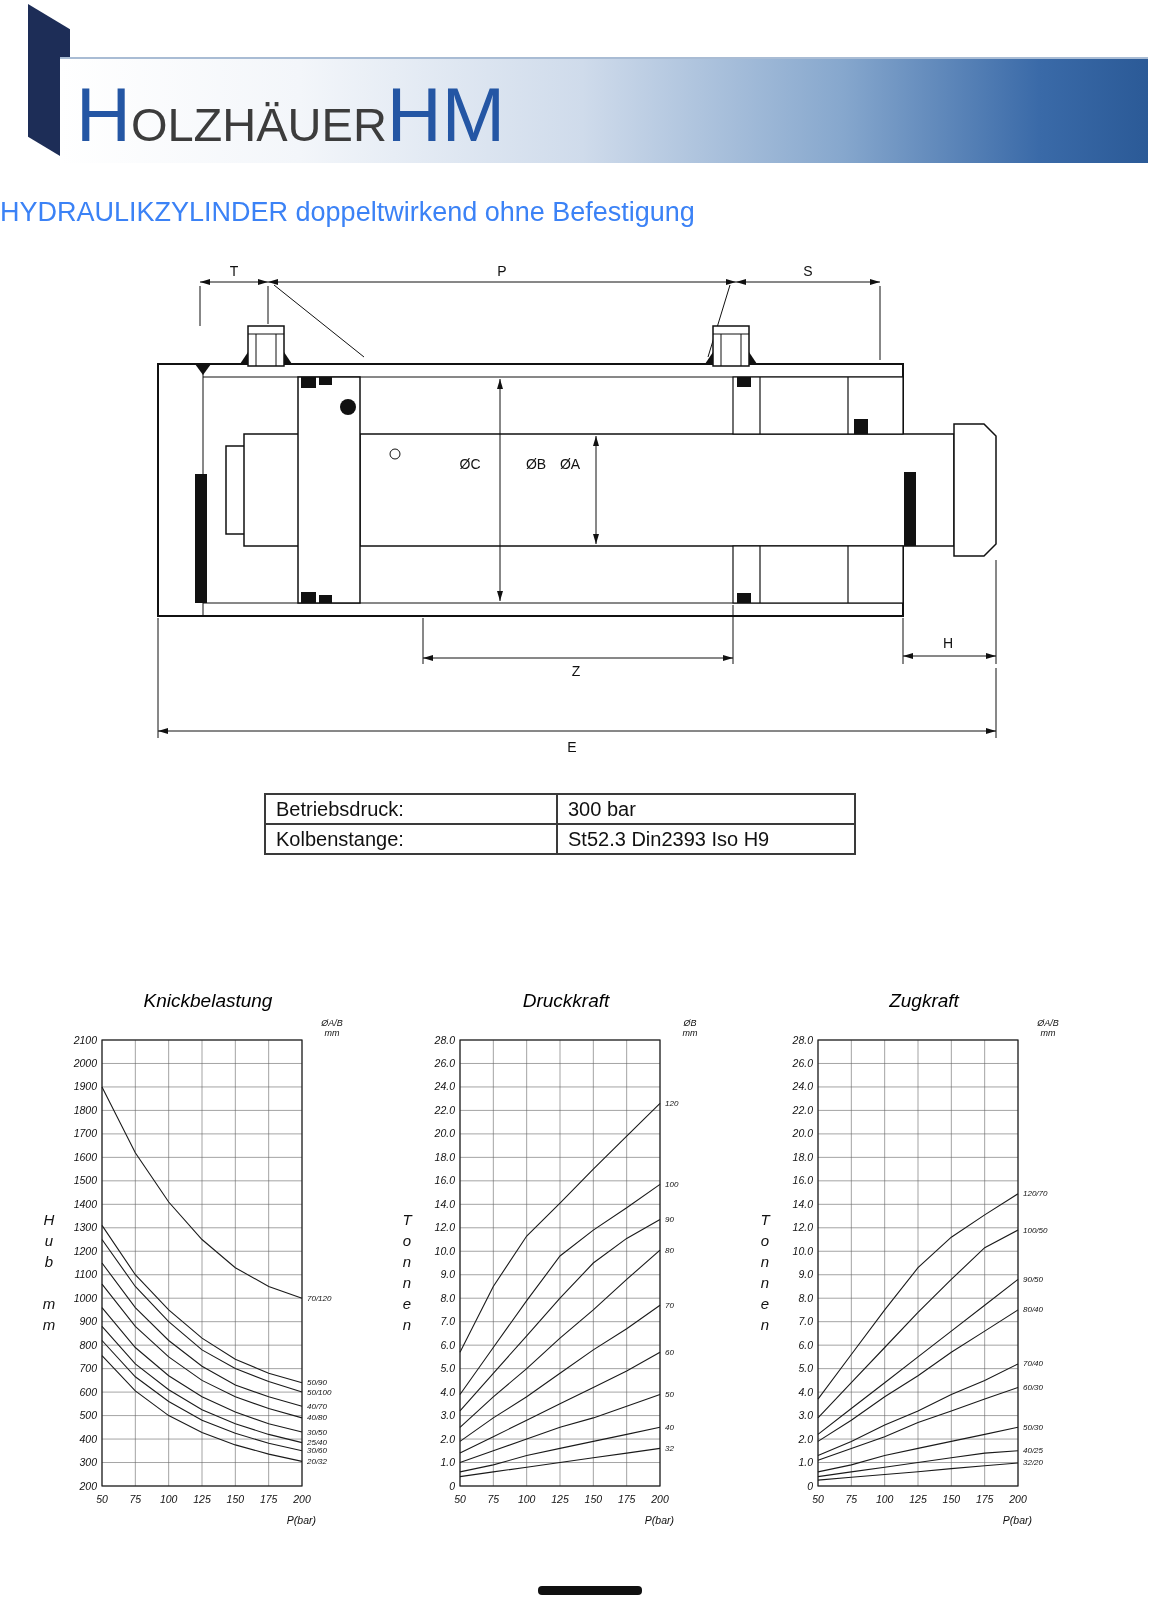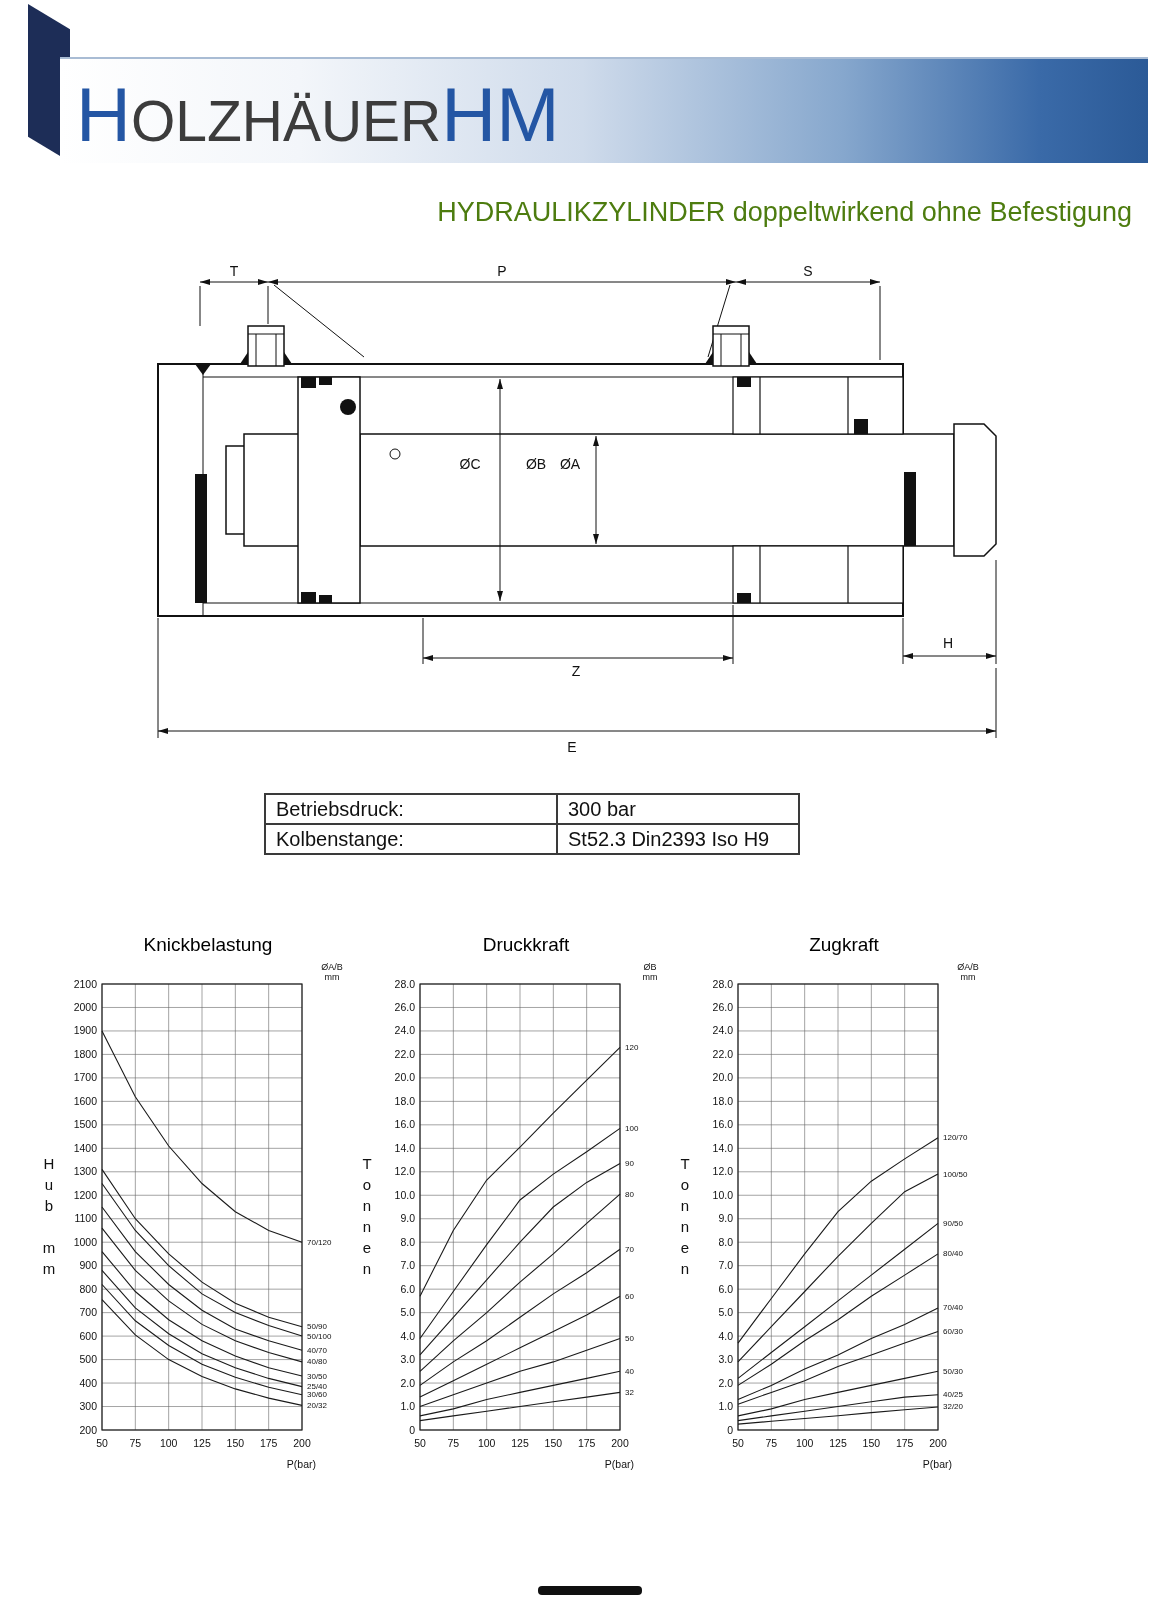--- a/index.html
+++ b/index.html
@@ -7,37 +7,37 @@
         font-family:"Liberation Sans",sans-serif;color:#111;}
 
   
   .corner-flag{position:absolute;left:28px;top:4px;width:42px;height:158px;background:#1d2d57;
                clip-path:polygon(0 0,100% 16%,100% 100%,0 84%);}
   .banner{position:absolute;left:60px;top:57px;width:1088px;height:106px;overflow:hidden;
           background:linear-gradient(90deg,#ffffff 0%,#f3f6fa 22%,#cfdbeb 48%,#86a7cd 72%,#3a6aa8 90%,#2b5a97 100%);
           border-top:2px solid #a9bcd4;display:flex;align-items:baseline;padding:18px 0 0 16px;box-sizing:border-box;
           white-space:nowrap;}
   .banner .initial{font-size:76px;color:#2456a4;line-height:1;}
-  .banner .rest{font-size:57px;color:#3c3c3c;line-height:1;margin-top:16px;}
+  .banner .rest{font-size:47px;color:#3c3c3c;line-height:1;margin-top:16px;}
 
   
-  .doc-title{position:absolute;top:197px;left:0;width:1132px;text-align:right;
-             font-size:27px;color:#4d7c0f;}
+  .doc-title{position:absolute;top:197px;left:0;width:1132px;text-align:left;
+             font-size:27px;color:#3b82f6;}
 
   
   .tech-drawing{position:absolute;left:148px;top:264px;}
   .tech-drawing text{font-family:"Liberation Sans",sans-serif;font-size:14px;fill:#111;stroke:none;}
 
   
-  .specs{position:absolute;left:264px;top:793px;width:536px;border-collapse:collapse;}
+  .specs{position:absolute;left:264px;top:793px;width:592px;border-collapse:collapse;}
   .specs td{border:2px solid #3a3a3a;font-size:20px;padding:2px 10px;height:24px;}
   .specs td.k{width:270px;}
 
   
-  .charts{position:absolute;left:40px;top:934px;display:flex;}
+  .charts{position:absolute;left:40px;top:990px;display:flex;gap:40px;font-style:italic;}
   .chart-block{width:318px;}
   .chart-title{height:24px;margin-left:18px;width:300px;text-align:center;font-size:19px;color:#000;}
   .chart-row{display:flex;}
   .chart-ylab{width:18px;display:flex;flex-direction:column;justify-content:center;align-items:center;
               font-size:15px;line-height:21px;color:#111;}
   .chart-svg text{font-family:"Liberation Sans",sans-serif;}
 
   .footer-mark{position:absolute;left:538px;top:1586px;width:104px;height:9px;background:#101010;border-radius:4px;}
 </style>
 </head>

